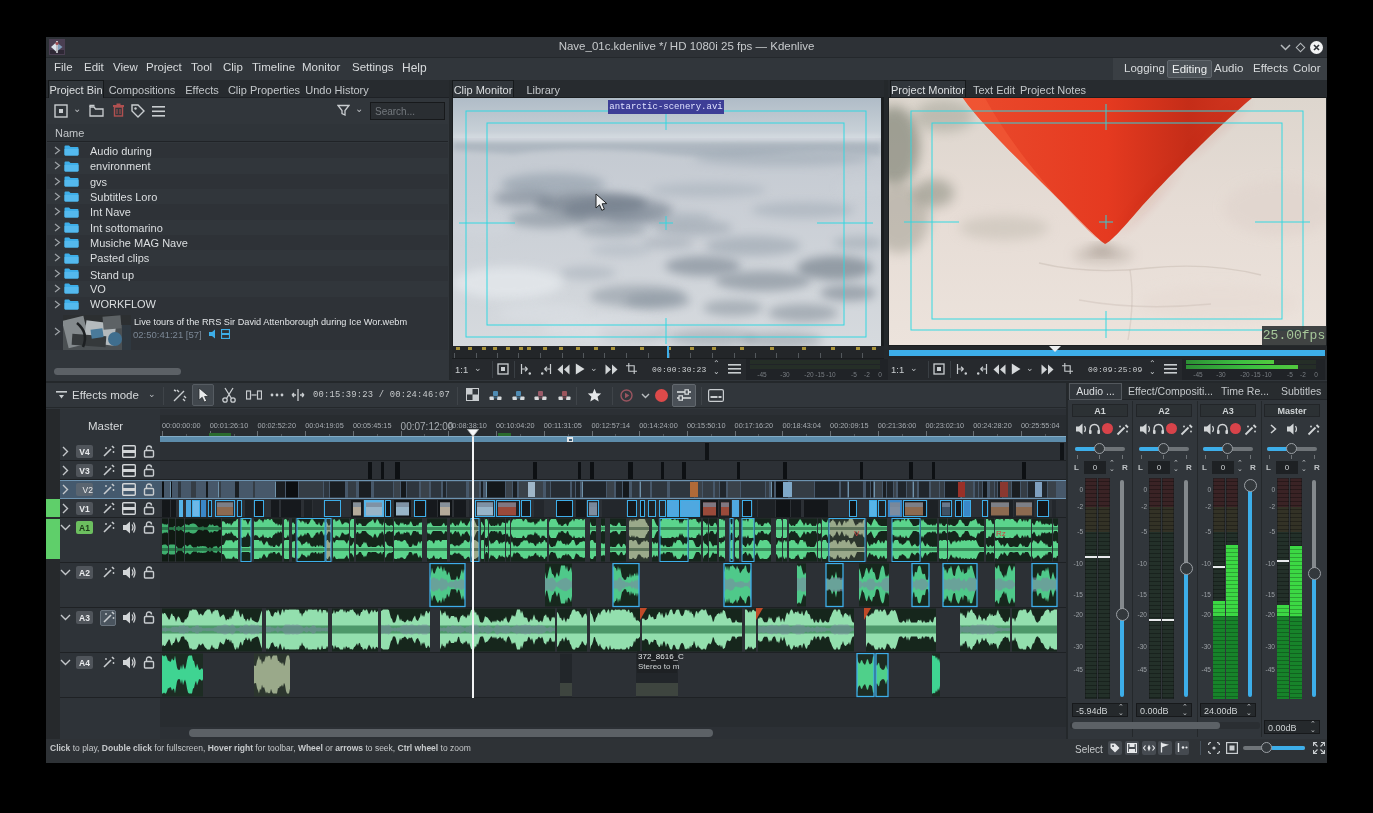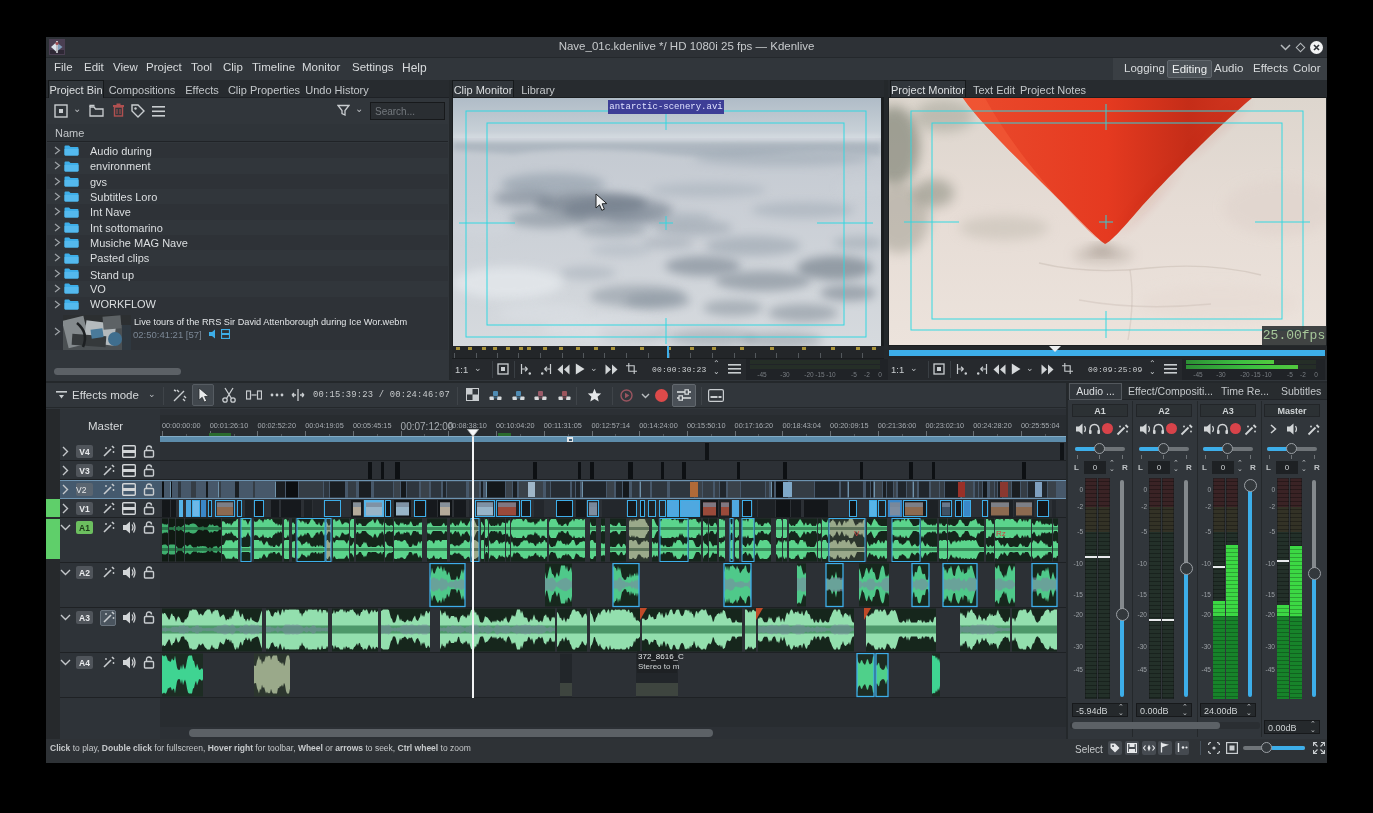--- a/index.html
+++ b/index.html
@@ -43,21 +43,21 @@
 <div class="ab" style="left:1214px;top:62px;font-size:11.5px;color:#d8dbdd">Audio</div>
 <div class="ab" style="left:1253px;top:62px;font-size:11.5px;color:#d8dbdd">Effects</div>
 <div class="ab" style="left:1293px;top:62px;font-size:11.5px;color:#d8dbdd">Color</div>
 <div class="ab" style="left:46px;top:80px;width:1281px;height:18px;background:#272b2f;border-bottom:1px solid #1e2125"></div>
 <div class="ab" style="left:48px;top:80px;width:56px;height:18px;background:#31363b;border:1px solid #16191b;border-bottom:none;text-align:center;font-size:11px;color:#dcdfe1;padding-top:3px">Project Bin</div>
 <div class="ab" style="left:106px;top:81px;width:72px;height:17px;text-align:center;font-size:11px;color:#c3c7ca;padding-top:2.5px">Compositions</div>
 <div class="ab" style="left:180px;top:81px;width:44px;height:17px;text-align:center;font-size:11px;color:#c3c7ca;padding-top:2.5px">Effects</div>
 <div class="ab" style="left:226px;top:81px;width:76px;height:17px;text-align:center;font-size:11px;color:#c3c7ca;padding-top:2.5px">Clip Properties</div>
 <div class="ab" style="left:304px;top:81px;width:66px;height:17px;text-align:center;font-size:11px;color:#c3c7ca;padding-top:2.5px">Undo History</div>
 <div class="ab" style="left:452px;top:80px;width:62px;height:18px;background:#31363b;border:1px solid #16191b;border-bottom:none;text-align:center;font-size:11px;color:#dcdfe1;padding-top:3px">Clip Monitor</div>
-<div class="ab" style="left:516px;top:81px;width:44px;height:17px;text-align:center;font-size:11px;color:#c3c7ca;padding-top:2.5px">Library</div>
+<div class="ab" style="left:516px;top:81px;width:44px;height:17px;text-align:right;font-size:11px;color:#c3c7ca;padding-top:2.5px">Library</div>
 <div class="ab" style="left:890px;top:80px;width:76px;height:18px;background:#31363b;border:1px solid #16191b;border-bottom:none;text-align:center;font-size:11px;color:#dcdfe1;padding-top:3px">Project Monitor</div>
 <div class="ab" style="left:972px;top:81px;width:44px;height:17px;text-align:center;font-size:11px;color:#c3c7ca;padding-top:2.5px">Text Edit</div>
 <div class="ab" style="left:1018px;top:81px;width:70px;height:17px;text-align:center;font-size:11px;color:#c3c7ca;padding-top:2.5px">Project Notes</div>
 <div class="ab" style="left:46px;top:98px;width:403px;height:282px;background:#31363b"></div>
 <div class="ab" style="left:46px;top:98px;width:403px;height:26px;background:#31363b"></div>
 <svg class="ab" style="left:54px;top:104px" width="14" height="14" viewBox="0 0 14 14">
 <rect x="1" y="1" width="12" height="12" fill="none" stroke="#c9cdd0" stroke-width="1.4"></rect>
 <rect x="5" y="5" width="4" height="4" fill="#c9cdd0"></rect>
   </svg>
 <div class="ab" style="left:73px;top:103px;font-size:10px;color:#b9bdc0">⌄</div>
@@ -712,21 +712,21 @@
   </svg>
 <svg class="ab" style="left:143px;top:464px" width="12" height="13" viewBox="0 0 12 13">
     <rect x="1.5" y="5.5" width="9" height="6.5" rx="1" fill="none" stroke="#c9cdd0" stroke-width="1.4"></rect>
     <path d="M3.5 5.5 L3.5 3.5 Q3.5 1 6 1 Q8.5 1 8.5 3.5" stroke="#c9cdd0" stroke-width="1.4" fill="none"></path>
   </svg>
 <div class="ab" style="left:160px;top:480px;width:906px;height:19px;background:#47586a;border-top:1px solid #6d93b0;border-bottom:1px solid #6d93b0;"></div>
 <div class="ab" style="left:60px;top:480px;width:100px;height:19px;background:#44596d;border-top:1px solid #6d93b0;border-bottom:1px solid #6d93b0;"></div>
 <svg class="ab" style="left:62px;top:484px" width="7" height="11" viewBox="0 0 7 11">
     <path d="M1 1 L5.5 5.5 L1 10" stroke="#c3c7ca" stroke-width="1.4" fill="none"></path>
   </svg>
-<div class="ab" style="left:76px;top:483px;width:17px;height:13px;background:#5a6570;border-radius:2px;font-size:8.5px;font-weight:normal;color:#e8eaec;text-align:left;padding-top:1.5px">V2</div>
+<div class="ab" style="left:76px;top:483px;width:17px;height:13px;background:#5a6570;border-radius:2px;font-size:8.5px;font-weight:normal;color:#e8eaec;text-align:right;padding-top:1.5px">V2</div>
 <div class="ab" style="left:100px;top:482px;width:16px;height:16px;border-radius:2px"></div>
 <svg class="ab" style="left:102px;top:483px" width="13" height="13" viewBox="0 0 13 13">
     <line x1="2" y1="11" x2="9" y2="4" stroke="#c9cdd0" stroke-width="1.6"></line>
     <line x1="10" y1="1" x2="12" y2="3" stroke="#c9cdd0" stroke-width="1.6"></line>
     <circle cx="4" cy="3" r="0.9" fill="#c9cdd0"></circle>
     <circle cx="11.5" cy="7" r="0.9" fill="#c9cdd0"></circle>
   </svg>
 <svg class="ab" style="left:122px;top:483px" width="14" height="13" viewBox="0 0 14 13">
     <rect x="0.7" y="0.7" width="12.6" height="11.6" rx="1" fill="none" stroke="#d2d5d7" stroke-width="1.4"></rect>
     <rect x="0.7" y="5" width="12.6" height="3" fill="#d2d5d7"></rect>

